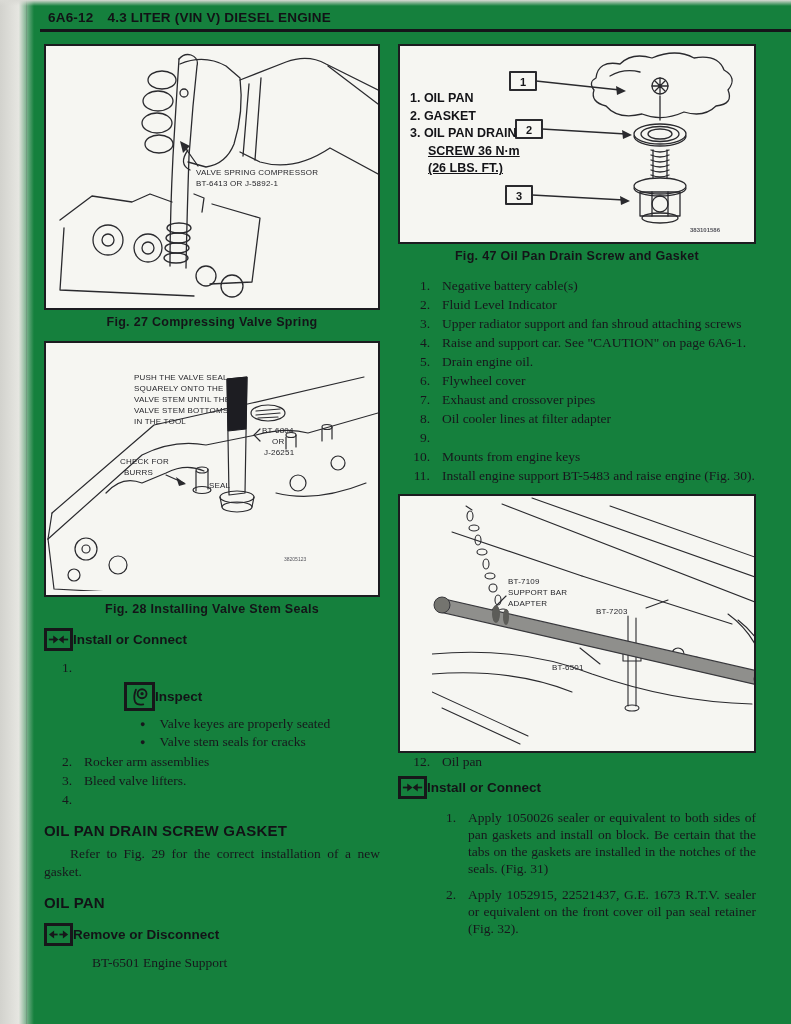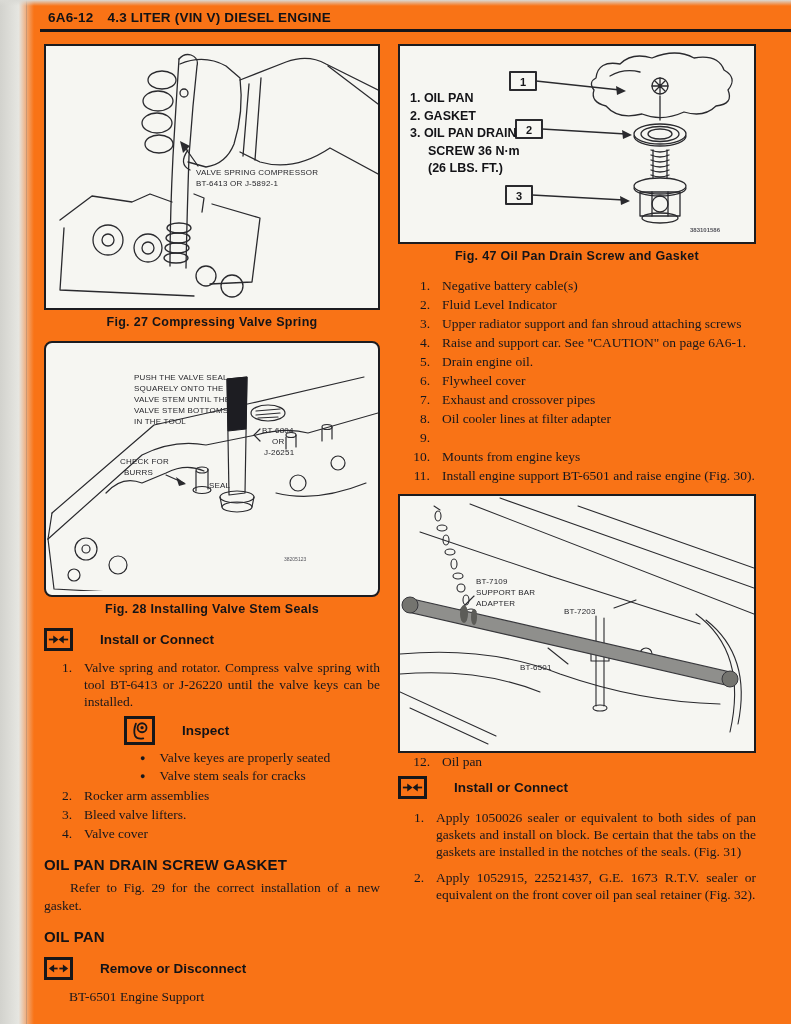--- a/index.html
+++ b/index.html
@@ -4,21 +4,21 @@
 <style>
   html,body{margin:0;padding:0;}
   body{
     width:791px;height:1024px;
     background:#f2f2ee;
     font-family:"Liberation Serif", serif;
     color:#17171c;
     position:relative;
     overflow:hidden;
   }
-  .page{position:absolute;inset:0;background:#f97316;}
+  .page{position:absolute;inset:0;background:#15803d;}
   .scan-edge-left{position:absolute;left:0;top:0;bottom:0;width:34px;
     background:linear-gradient(90deg,#d2d2cd 0%, #e6e6e1 55%, rgba(244,244,240,0) 100%);}
   .scan-line{position:absolute;left:26px;top:0;bottom:0;width:1px;background:rgba(90,90,95,.25);}
   .scan-edge-top{position:absolute;left:0;top:0;right:0;height:6px;
     background:linear-gradient(180deg,#dadad5, rgba(244,244,240,0));}
 
   
   .hdr{position:absolute;left:48px;top:10px;
     font-family:"Liberation Sans",sans-serif;font-weight:bold;font-size:13.5px;
     letter-spacing:.2px;color:#121216;white-space:nowrap;}
@@ -35,44 +35,44 @@
     text-align:center;margin:5px 0 12px 0;color:#141418;letter-spacing:.3px;}
   svg.art{display:block;}
   .figtext{font-family:"Liberation Sans",sans-serif;font-size:8px;fill:#26262b;letter-spacing:.2px;}
   .figtext-tiny{font-family:"Liberation Sans",sans-serif;font-size:5px;fill:#55555c;}
   .callout-num{font-family:"Liberation Sans",sans-serif;font-size:11px;font-weight:bold;fill:#17171a;}
 
   
   .legend{position:absolute;left:10px;top:8px;width:170px;
     font-family:"Liberation Sans",sans-serif;font-weight:bold;font-size:12.5px;
     line-height:1.4;color:#131317;margin-top:36px;}
-  .legend .cont{padding-left:18px;}
-
-  
-  .actrow{display:flex;align-items:center;gap:27px;margin:12px 0 8px 0;}
+  .legend .cont{padding-left:18px;text-decoration:underline;}
+
+  
+  .actrow{display:flex;align-items:center;gap:0;margin:12px 0 8px 0;}
   .ic{width:29px;height:23px;border:3px solid #17171a;box-sizing:border-box;
     display:flex;align-items:center;justify-content:center;background:transparent;flex:0 0 auto;}
   .ic.tall{width:31px;height:29px;}
   .actlabel{font-family:"Liberation Sans",sans-serif;font-weight:bold;font-size:13.5px;color:#131317;}
 
   
   .step{display:flex;margin:0 0 2px 0;font-size:13.5px;line-height:1.26;}
   .step .n{flex:0 0 28px;text-align:right;margin-right:12px;}
   .step .t{flex:1;text-align:justify;}
   .col-right .step .n{flex-basis:32px;}
   .substep{margin-bottom:9px;}
   .bullets{margin:2px 0 2px 96px;}
   .bullet{display:flex;gap:14px;font-size:13.5px;line-height:1.28;}
   .bullet .dot{font-size:9px;line-height:18px;}
   .h1{font-family:"Liberation Sans",sans-serif;font-weight:bold;font-size:15px;
     color:#121216;margin:14px 0 6px 0;letter-spacing:.2px;}
   .para{font-size:13.5px;line-height:1.3;text-align:justify;text-indent:26px;margin:0 0 4px 0;}
   .toolreq{font-size:13.5px;line-height:1.35;margin-left:60px;}
-  .toolname{margin-left:25px;}
-  .mt6{margin-top:6px;} .mt10{margin-top:10px;} .mt14{margin-top:14px;}
+  .toolname{margin-left:48px;}
+  .mt6{margin-top:6px;} .mt10{margin-top:10px;padding-left:32px;} .mt14{margin-top:14px;}
   .inspect-indent{margin-left:64px;margin-top:6px;margin-bottom:4px;padding-left:16px;}
 </style>
 </head>
 <body>
 
 <div class="page">
   <div class="scan-edge-left"></div>
   <div class="scan-line"></div>
   <div class="scan-edge-top"></div>
 
@@ -116,21 +116,21 @@
           <path d="M148 148 L158 152 L156 166"></path>
           <path d="M152 120 L138 100"></path>
         </g>
         <polygon points="134,95 144,100 137,107" fill="#2a2a2e"></polygon>
         <text x="150" y="129" class="figtext">VALVE SPRING COMPRESSOR</text>
         <text x="150" y="140" class="figtext">BT-6413 OR J-5892-1</text>
       </svg>
     </div>
     <div class="figcap">Fig. 27 Compressing Valve Spring</div>
 
-    <div class="figbox" style="height:252px;border-radius:8px;">
+    <div class="figbox" style="height:252px;">
       <svg class="art" viewBox="0 0 332 248" width="332" height="248">
         <g stroke="#2a2a2e" fill="none" stroke-width="1.2" stroke-linecap="round" stroke-linejoin="round">
           <path d="M6 170 L108 82 L206 60 L318 34"></path>
           <path d="M2 196 L96 112 Q128 96 160 102 L210 92 Q240 84 262 90 L332 70"></path>
           <path d="M6 170 L2 196"></path>
           <path d="M2 196 L8 246 L122 252"></path>
           <path d="M60 150 Q76 132 96 140 L120 130 Q140 120 158 128"></path>
           <circle cx="40" cy="206" r="11"></circle>
             <circle cx="40" cy="206" r="4"></circle>
           <circle cx="72" cy="222" r="9"></circle>
@@ -179,21 +179,20 @@
           <polygon points="6,2.5 12,7 6,11.5" fill="#17171a"></polygon>
           <line x1="23" y1="7" x2="17" y2="7" stroke="#17171a" stroke-width="2"></line>
           <polygon points="18,2.5 12,7 18,11.5" fill="#17171a"></polygon>
         </svg>
       </span>
       <span class="actlabel">Install or Connect</span>
     </div>
 
     <div class="step">
       <span class="n">1.</span>
-      <span class="t">Valve spring and rotator. Compress valve spring with tool BT-6413 or J-26220 until the valve keys can be installed.</span>
     </div>
 
     <div class="actrow inspect-indent">
       <span class="ic tall">
         <svg viewBox="0 0 22 24" width="18" height="20">
           <circle cx="13.5" cy="8" r="5.5" stroke="#17171a" stroke-width="2.2" fill="none"></circle>
           <circle cx="13.5" cy="8" r="2" fill="#17171a"></circle>
           <path d="M6 3 Q2.5 12 5 18 Q7.5 22.5 15 21" stroke="#17171a" stroke-width="2.2" fill="none" stroke-linecap="round"></path>
         </svg>
       </span>
@@ -214,21 +213,20 @@
     <div class="step">
       <span class="n">2.</span>
       <span class="t">Rocker arm assemblies</span>
     </div>
     <div class="step">
       <span class="n">3.</span>
       <span class="t">Bleed valve lifters.</span>
     </div>
     <div class="step">
       <span class="n">4.</span>
-      <span class="t">Valve cover</span>
     </div>
 
     <div class="h1">OIL PAN DRAIN SCREW GASKET</div>
     <div class="para">Refer to Fig. 29 for the correct installation of a new gasket.</div>
 
     <div class="h1">OIL PAN</div>
 
     <div class="actrow">
       <span class="ic">
         <svg viewBox="0 0 24 14" width="21" height="13">
@@ -326,21 +324,21 @@
         </div>
       <div class="step">
           <span class="n">9.</span>
         </div>
       <div class="step">
           <span class="n">10.</span>
           <span class="t">Mounts from engine keys</span>
         </div>
       <div class="step">
           <span class="n">11.</span>
-          <span class="t">Install engine support BT-6501 and raise engine (Fig. 30).</span>
+          <span class="t">Install engine support BT-5483 and raise engine (Fig. 30).</span>
         </div>
     </div>
 
     <div class="figbox mt10" style="height:255px;">
       <svg class="art" viewBox="0 0 354 251" width="354" height="251">
         <g stroke="#2a2a2e" fill="none" stroke-width="1.1" stroke-linecap="round" stroke-linejoin="round">
           <path d="M70 8 L354 118"></path>
           <path d="M100 2 L354 92"></path>
           <path d="M178 10 L354 72"></path>
           <path d="M20 36 L150 80"></path>

